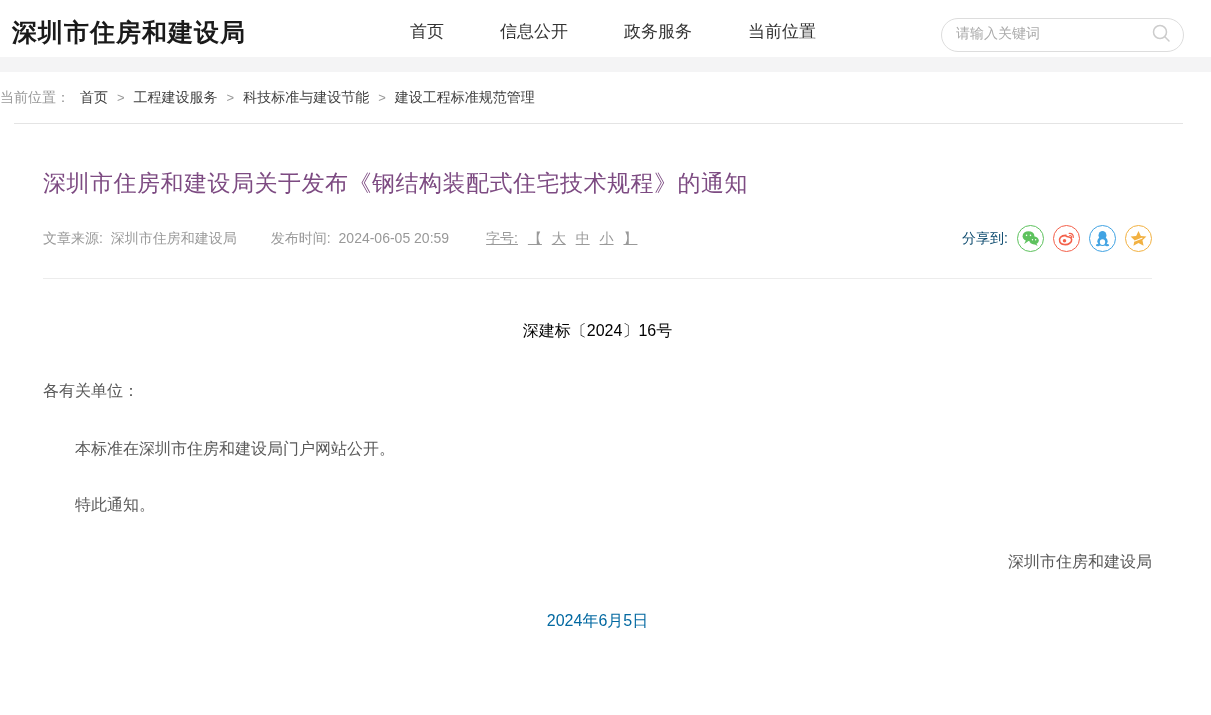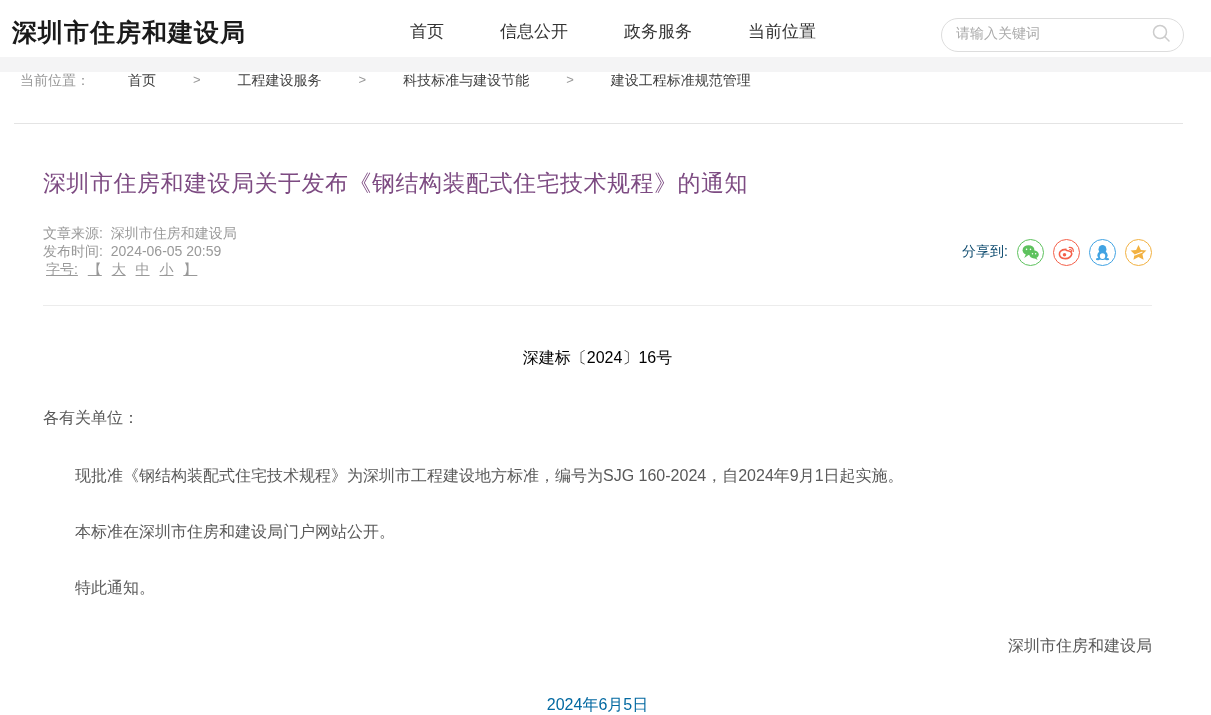--- a/index.html
+++ b/index.html
@@ -13,32 +13,32 @@
   .nav-item { font-size:17px; color:#333; cursor:pointer; white-space:nowrap; }
   .search-box { position:absolute; right:27px; top:18px; width:243px; height:34px;
     border:1px solid #ddd; border-radius:17px; background:#fff; display:flex; align-items:center; padding:0 12px 4px 14px; }
   .search-input { flex:1; border:none; outline:none; font-size:14px; color:#333; background:transparent; }
   .search-input::placeholder { color:#aaa; }
   .search-icon { width:20px; height:20px; flex:0 0 auto; cursor:pointer; }
 
   .gray-band { height:15px; background:#f4f4f5; }
 
   
-  .breadcrumb-row { height:51px; display:flex; padding-left:20px; font-size:14px;gap:28px; }
+  .breadcrumb-row { height:51px; display:flex; align-items:center; padding-left:0; font-size:14px; }
   .crumb-label { color:#999; margin-right:10px; }
   .crumb-link { color:#404040; cursor:pointer; }
   .crumb-sep { color:#999; margin:0 9px; font-size:13px; }
   .breadcrumb-divider { border:none; border-top:1px solid #e4e4e4; margin:0 28px 0 14px; }
 
   
   .main { padding:0 59px 0 43px; }
   .article-title { margin-top:44px; font-size:23px; font-weight:normal; color:#7d4b82; letter-spacing:0.5px; }
 
   .meta-row { margin-top:26px; display:flex; align-items:center; justify-content:space-between; }
-  .meta-left { display:flex; align-items:flex-start; font-size:14px; color:#999;flex-direction:column; }
+  .meta-left { display:flex; align-items:flex-end; font-size:14px; color:#999; }
   .meta-item { margin-right:34px; white-space:nowrap; }
   .meta-label { color:#999; }
   .meta-value { color:#999; margin-left:4px; }
   .fontsize-group span { margin:0 3px;text-decoration:underline; }
   .fontsize-option { cursor:pointer; }
 
   .share-group { display:flex; align-items:center; }
   .share-label { font-size:14px; color:#0c4a6e; }
   .share-icon { width:27px; height:27px; border-radius:50%; background:#fff; display:flex; align-items:center; justify-content:center; margin-left:9px; cursor:pointer; }
   .share-icon svg { display:block; }
@@ -150,20 +150,19 @@
       </span>
     </div>
   </div>
 
   <hr class="meta-divider">
 
   <div class="doc-number">深建标〔2024〕16号</div>
 
   <div class="salutation">各有关单位：</div>
 
-  <p class="body-para">现批准《钢结构装配式住宅技术规程》为深圳市工程建设地方标准，编号为SJG 160-2024，自2024年9月1日起实施。</p>
   <p class="body-para">本标准在深圳市住房和建设局门户网站公开。</p>
   <p class="body-para">特此通知。</p>
 
   <div class="signature">深圳市住房和建设局</div>
   <div class="sign-date">2024年6月5日</div>
 
 </div>
 
 </body></html>

